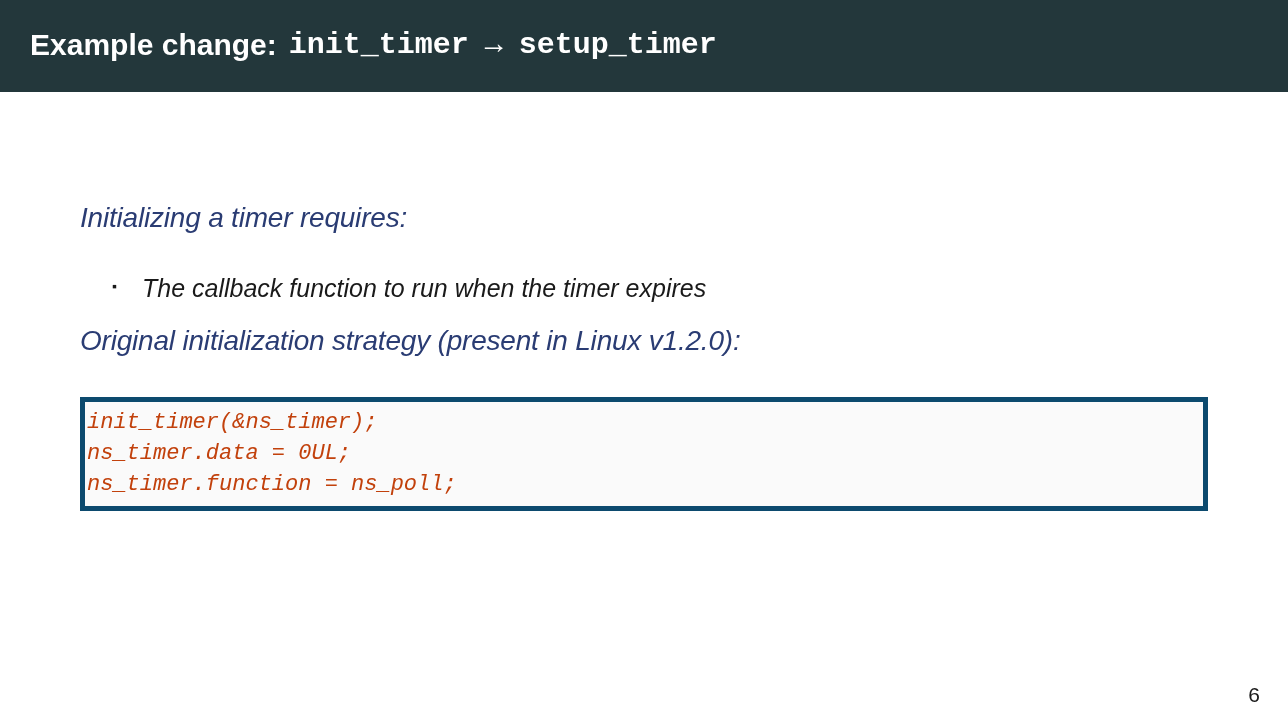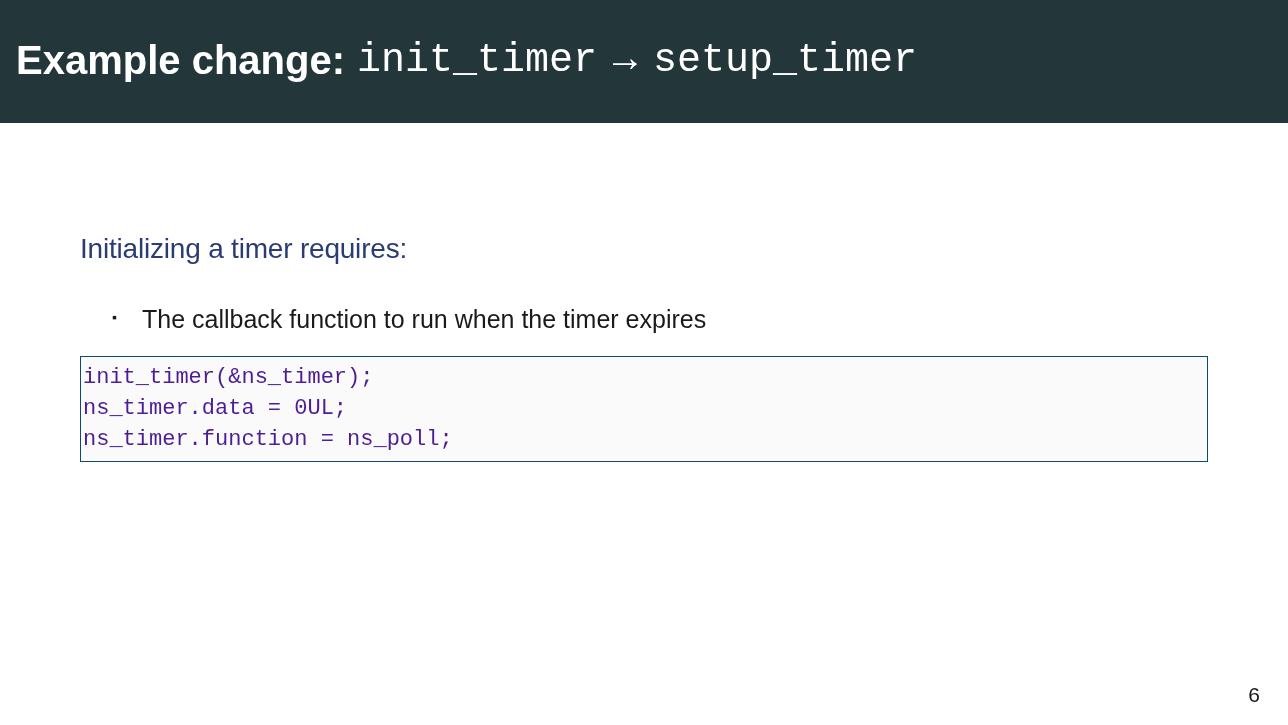--- a/index.html
+++ b/index.html
@@ -11,41 +11,42 @@
     width: 1288px;
     height: 725px;
     background: #ffffff;
     font-family: "Helvetica Neue", Helvetica, Arial, sans-serif;
     position: relative;
     overflow: hidden;
   }
   .header {
     background: #23373b;
     color: #ffffff;
-    padding: 24px 30px 26px 16px;
-    font-size: 40px;
+    padding: 24px 30px 26px 30px;
+    font-size: 30px;
     display: flex;
     align-items: center;
     flex-wrap: wrap;
   }
   .header-bold {
     font-weight: 700;
   }
   .header-mono {
     font-family: "Courier New", Courier, monospace;
-    font-weight: 400;
-    margin: 14px 12px;
+    font-weight: 700;
+    margin: 4px 12px;
   }
   .header-arrow {
     font-family: "Courier New", Courier, monospace;
     font-weight: 400;
     margin: 0 4px;
   }
   .content {
     padding: 110px 80px 0 80px;
+    font-style: italic;
   }
   .section-title {
     color: #2a3c73;
     font-size: 28px;
     font-weight: 400;
     margin-bottom: 40px;
     letter-spacing: -0.2px;
   }
   .bullet-list {
     list-style: none;
@@ -62,27 +63,27 @@
   .bullet-list li::before {
     content: "\25AA";
     position: absolute;
     left: 0;
     top: 4px;
     font-size: 14px;
     color: #1a1a1a;
   }
   .code-block {
     background: #fafafa;
-    border: 1px solid #0c4a6e;
+    border: 5px solid #0c4a6e;
     font-family: "Courier New", Courier, monospace;
     font-size: 22px;
     line-height: 1.4;
     padding: 6px 2px;
     white-space: pre;
-    color: #4c1d95;
+    color: #c2410c;
     margin-top: 18px;
   }
   .page-number {
     position: absolute;
     bottom: 18px;
     right: 28px;
     font-size: 21px;
     color: #1a1a1a;
   }
 </style>
@@ -94,18 +95,19 @@
   <span class="header-mono">init_timer</span>
   <span class="header-arrow">→</span>
   <span class="header-mono">setup_timer</span>
 </div>
 
 <div class="content">
   <div class="section-title">Initializing a timer requires:</div>
   <ul class="bullet-list">
     <li>The callback function to run when the timer expires</li>
   </ul>
+  <div class="section-title">Original initialization strategy (present in Linux v1.2.0):</div>
   <div class="code-block">init_timer(&amp;ns_timer);
 ns_timer.data = 0UL;
 ns_timer.function = ns_poll;</div>
 </div>
 
 <div class="page-number">6</div>
 
 </body></html>

